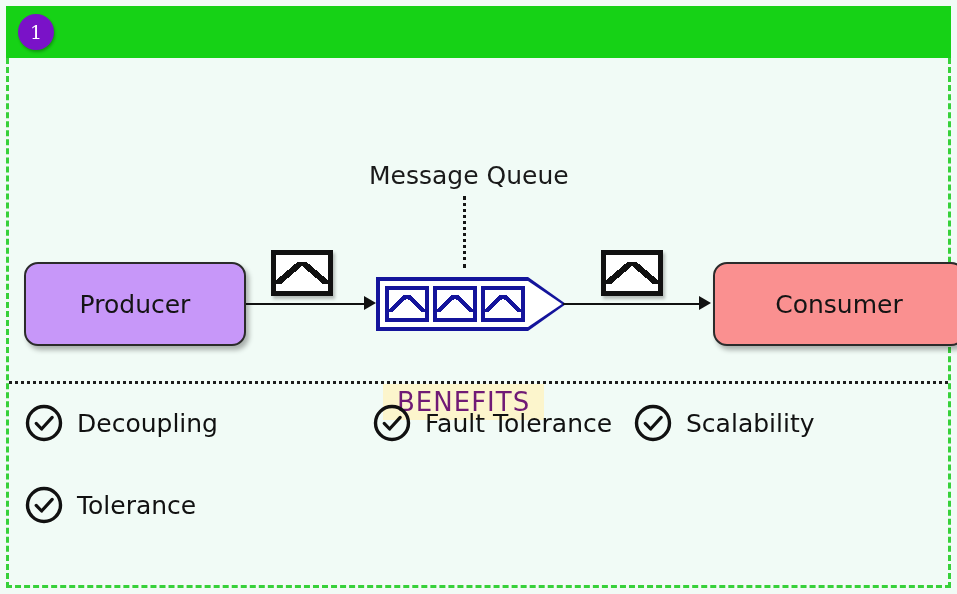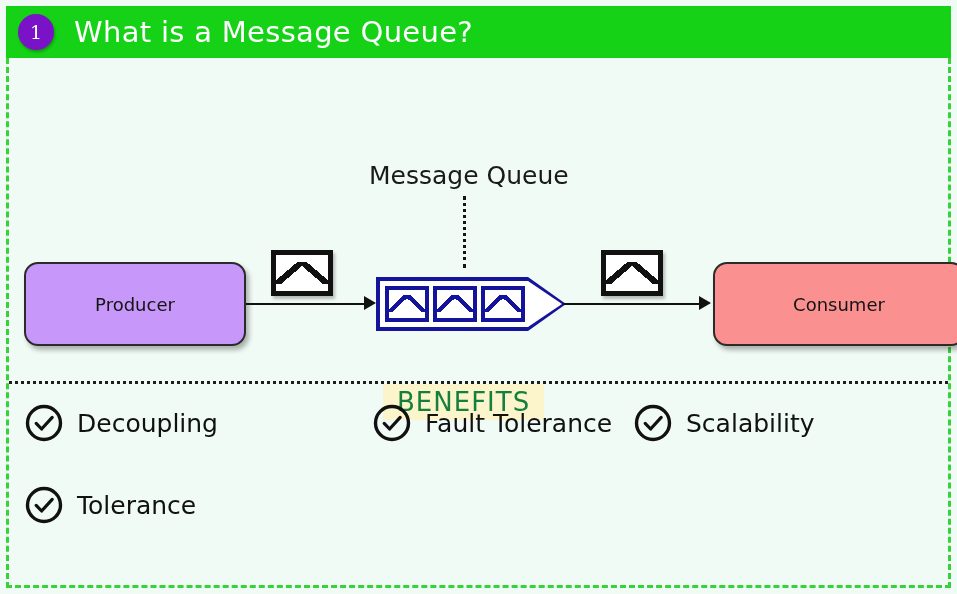--- a/index.html
+++ b/index.html
@@ -98,21 +98,21 @@
   }
 
   .node {
     position: absolute;
     border-radius: 14px;
     border: 2px solid #2b2b2b;
     box-shadow: 3px 4px 5px rgba(0,0,0,0.30);
     display: flex;
     align-items: center;
     justify-content: center;
-    font-size: 18px;
+    font-size: 25px;
     color: #141414;
     box-sizing: border-box;
     text-align: center;
   }
   .node-producer {
     left: 24px;
     top: 204px;
     width: 222px;
     height: 84px;
     background: #c797f9;
@@ -221,21 +221,21 @@
   }
 
   
   .benefits-title {
     position: absolute;
     left: 383px;
     top: 326px;
     padding: 3px 14px;
     background: #fcf5cc;
     font-size: 26px;
-    color: #15803d;
+    color: #701a75;
     letter-spacing: 1px;
   }
 
   
   .divider {
     position: absolute;
     left: 9px;
     top: 381px;
     width: 939px;
     height: 0;
@@ -275,21 +275,20 @@
   }
   .ben-empty { visibility: hidden; }
 </style>
 </head>
 <body>
 
 <div id="slide">
 
   <div class="header-bar">
     <div class="badge">1</div>
-    <div class="header-title">What is a Message Queue?</div>
   </div>
 
   <div class="content-frame"></div>
 
   <div class="diagram">
 
     <div class="mq-label">Message Queue</div>
     <div class="mq-dotline"></div>
 
     <div class="node node-producer">

